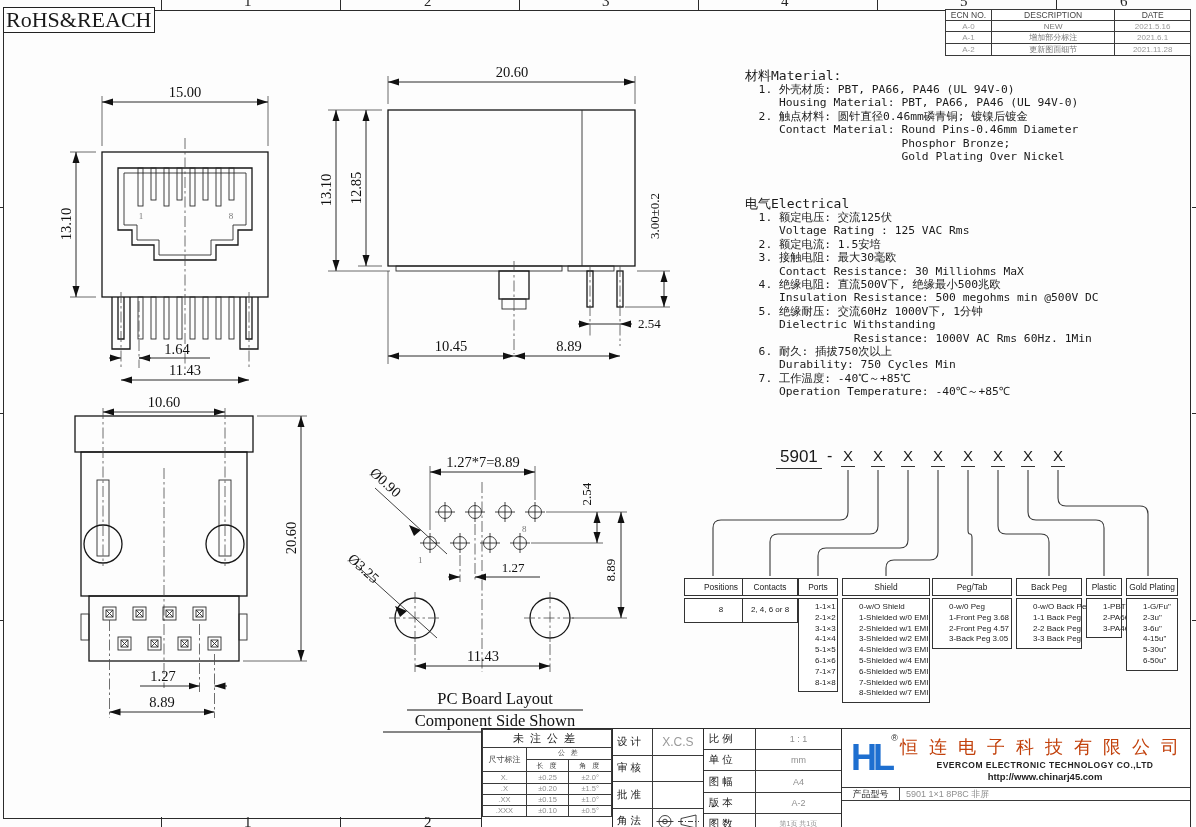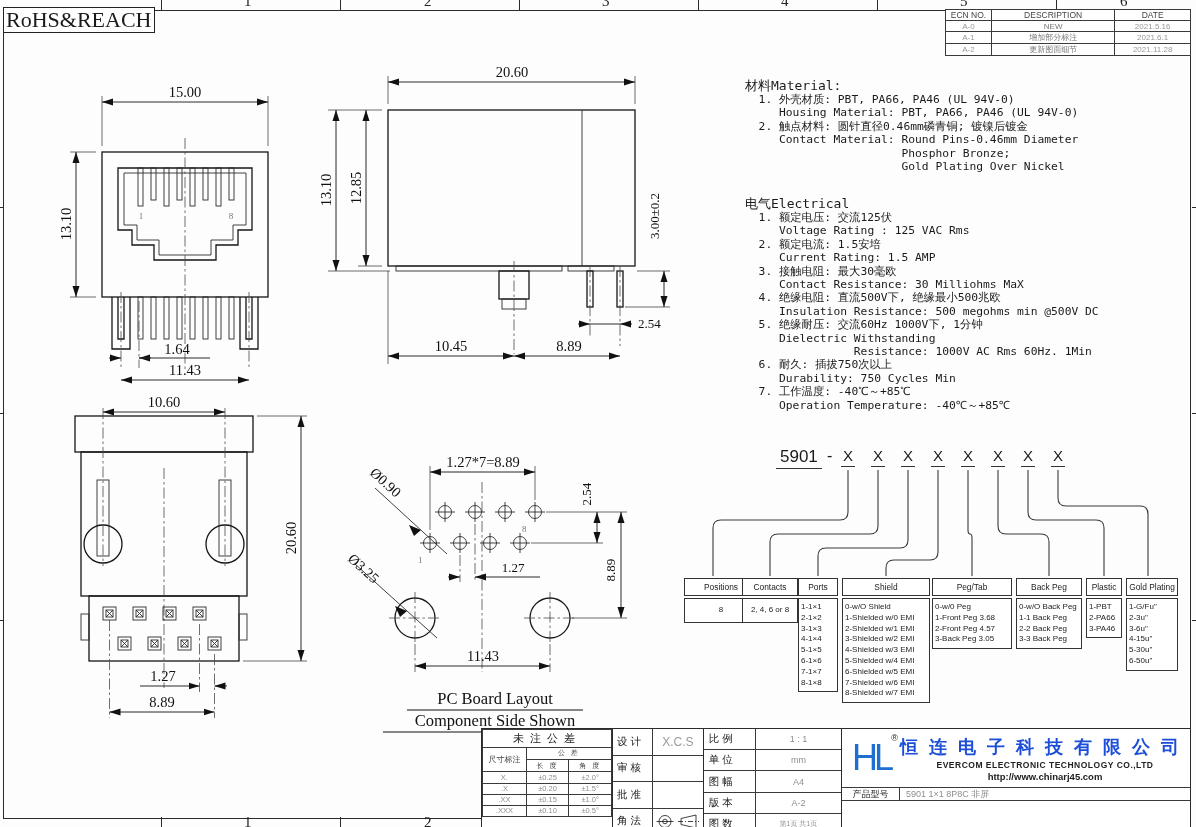--- a/index.html
+++ b/index.html
@@ -24,21 +24,21 @@
   
   .spec{position:absolute;left:745px;width:450px}
   .spec .t{font-size:13px;line-height:15px;white-space:pre;font-family:"DejaVu Sans Mono",monospace}
   .spec .ln{font-size:11.3px;line-height:13.4px;white-space:pre;font-family:"DejaVu Sans Mono",monospace}
   .pn5901{position:absolute;left:776px;top:447px;font-size:17px;border-bottom:1px solid #333;padding:0 4px 1px 4px}
   .pndash{position:absolute;left:827px;top:447px;font-size:16px}
   .pnx{position:absolute;top:447px;width:14px;text-align:center;font-size:15px;border-bottom:1px solid #333;padding-bottom:2px}
   
   .opt{position:absolute;top:578px;background:#fff}
   .opt-h{border:1px solid #333;font-size:8.4px;text-align:center;padding:3px 0;white-space:nowrap;color:#222}
-  .opt-b{border:1px solid #333;margin-top:2px;padding:3px 1px 3px 2px}
+  .opt-b{border:1px solid #333;margin-top:2px;padding:3px 1px 3px 16px}
   .opt-b.center{text-align:center;padding:6px 0}
   .opt-i{font-size:8px;line-height:10.8px;white-space:nowrap;color:#222}
   
   .tb{position:absolute;left:481px;top:728px;width:710px;height:107px;border:1.5px solid #2b2b2b;
       display:flex;background:#fff;box-sizing:border-box}
   .tb *{box-sizing:border-box}
   .tb .sec{border-right:1px solid #2b2b2b}
   table.tol{border-collapse:collapse;width:130px;height:88px}
   table.tol td{border:1px solid #3a3a3a;text-align:center;padding:0;font-size:8px;color:#444;white-space:nowrap}
   table.tol td.ti{font-size:11px;letter-spacing:6px;color:#222}
@@ -53,24 +53,24 @@
   .info{width:140px;display:flex;flex-direction:column}
   .info .row{flex:1;display:flex;border-bottom:1px solid #3a3a3a}
   .info .row:last-child{border-bottom:none}
   .info .lb{width:52px;border-right:1px solid #3a3a3a;font-size:10.5px;display:flex;align-items:center;
             justify-content:space-between;padding:0 5px;color:#222}
   .info .vl{flex:1;display:flex;align-items:center;justify-content:center;font-size:9px;color:#8f8f8f}
   .info .vl.small{font-size:7px}
   .comp{flex:1;display:flex;flex-direction:column}
   .comp .top{height:59px;border-bottom:1px solid #3a3a3a;display:flex}
   .logo{width:58px;position:relative;display:flex;align-items:center;justify-content:center}
-  .logo .hl{font-size:36px;font-weight:normal;letter-spacing:-4px;line-height:1}
+  .logo .hl{font-size:36px;font-weight:bold;letter-spacing:-4px;line-height:1}
   .logo .reg{position:absolute;right:2px;top:4px;font-size:9px;color:#222}
   .cnames{flex:1;display:flex;flex-direction:column;align-items:center;justify-content:center}
-  .cn-name{font-size:18px;font-weight:700;letter-spacing:11px;white-space:nowrap;color:#1d4ed8}
+  .cn-name{font-size:18px;font-weight:400;letter-spacing:11px;white-space:nowrap;color:#c2410c}
   .en-name{font-size:8.5px;font-weight:bold;letter-spacing:.5px;color:#222;margin-top:1px}
   .url{font-size:9.5px;font-weight:bold;color:#222;margin-top:1px}
   .comp .mrow{height:13px;display:flex;border-bottom:1px solid #3a3a3a}
   .comp .prow{flex:1;display:flex}
   .comp .lb{width:58px;border-right:1px solid #3a3a3a;font-size:9px;display:flex;align-items:center;
             justify-content:center;color:#222;white-space:nowrap}
   .comp .vl{display:flex;align-items:center;font-size:9px;color:#8f8f8f;padding-left:6px;white-space:nowrap}
   .comp .vl.grow{flex:1}
   .comp .vl.w{width:150px;border-right:1px solid #3a3a3a}
   
@@ -357,38 +357,37 @@
   <text class="dt" transform="translate(34,54) rotate(42)" data-name="dim-pcb-hole-dia">Ø0.90</text>
   <line class="thin" x1="20" y1="144" x2="102" y2="218"></line>
   <path d="M72,191 L60,186 L65,197 Z" fill="#111" data-name="leader-arrow"></path>
   <text class="dt" transform="translate(12,140) rotate(42)" data-name="dim-pcb-peg-dia">Ø3.25</text>
   <text x="160" y="284" text-anchor="middle" style="font-family:'Liberation Serif',serif;font-size:16.5px" fill="#111" data-name="pcb-caption-line1">PC Board Layout</text>
   <line x1="72" y1="290" x2="248" y2="290" stroke="#111" stroke-width="1"></line>
   <text x="160" y="306" text-anchor="middle" style="font-family:'Liberation Serif',serif;font-size:16.5px" fill="#111" data-name="pcb-caption-line2">Component Side Shown</text>
   <line x1="48" y1="312" x2="272" y2="312" stroke="#111" stroke-width="1"></line>
 </svg>
 
-<div class="spec" style="top:78px" data-name="material-spec">
+<div class="spec" style="top:68px" data-name="material-spec">
   <div class="t" data-name="material-title">材料Material:</div>
   <div>
       <div class="ln" data-name="spec-line">  1. 外壳材质: PBT, PA66, PA46 (UL 94V-0)</div>
       <div class="ln" data-name="spec-line">     Housing Material: PBT, PA66, PA46 (UL 94V-0)</div>
       <div class="ln" data-name="spec-line">  2. 触点材料: 圆针直径0.46mm磷青铜; 镀镍后镀金</div>
       <div class="ln" data-name="spec-line">     Contact Material: Round Pins-0.46mm Diameter</div>
       <div class="ln" data-name="spec-line">                       Phosphor Bronze;</div>
       <div class="ln" data-name="spec-line">                       Gold Plating Over Nickel</div>
     </div>
 </div>
 <div class="spec" style="top:196px" data-name="electrical-spec">
   <div class="t" data-name="electrical-title">电气Electrical</div>
   <div>
       <div class="ln" data-name="spec-line">  1. 额定电压: 交流125伏</div>
       <div class="ln" data-name="spec-line">     Voltage Rating : 125 VAC Rms</div>
       <div class="ln" data-name="spec-line">  2. 额定电流: 1.5安培</div>
-      <div class="ln" data-name="spec-line">     Current Rating: 1.5 AMP</div>
       <div class="ln" data-name="spec-line">  3. 接触电阻: 最大30毫欧</div>
       <div class="ln" data-name="spec-line">     Contact Resistance: 30 Milliohms MaX</div>
       <div class="ln" data-name="spec-line">  4. 绝缘电阻: 直流500V下, 绝缘最小500兆欧</div>
       <div class="ln" data-name="spec-line">     Insulation Resistance: 500 megohms min @500V DC</div>
       <div class="ln" data-name="spec-line">  5. 绝缘耐压: 交流60Hz 1000V下, 1分钟</div>
       <div class="ln" data-name="spec-line">     Dielectric Withstanding</div>
       <div class="ln" data-name="spec-line">                Resistance: 1000V AC Rms 60Hz. 1Min</div>
       <div class="ln" data-name="spec-line">  6. 耐久: 插拔750次以上</div>
       <div class="ln" data-name="spec-line">     Durability: 750 Cycles Min</div>
       <div class="ln" data-name="spec-line">  7. 工作温度: -40℃～+85℃</div>

